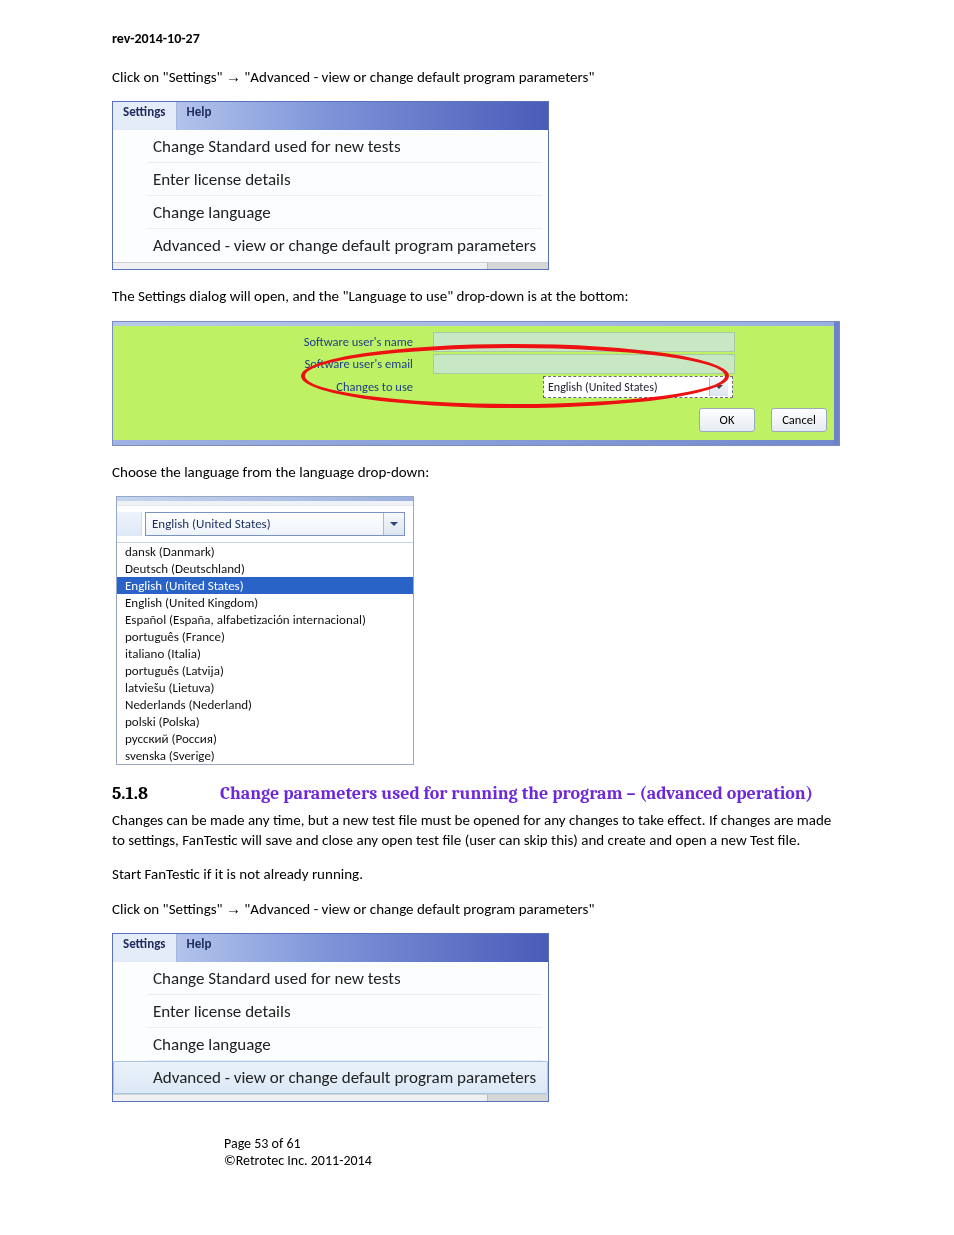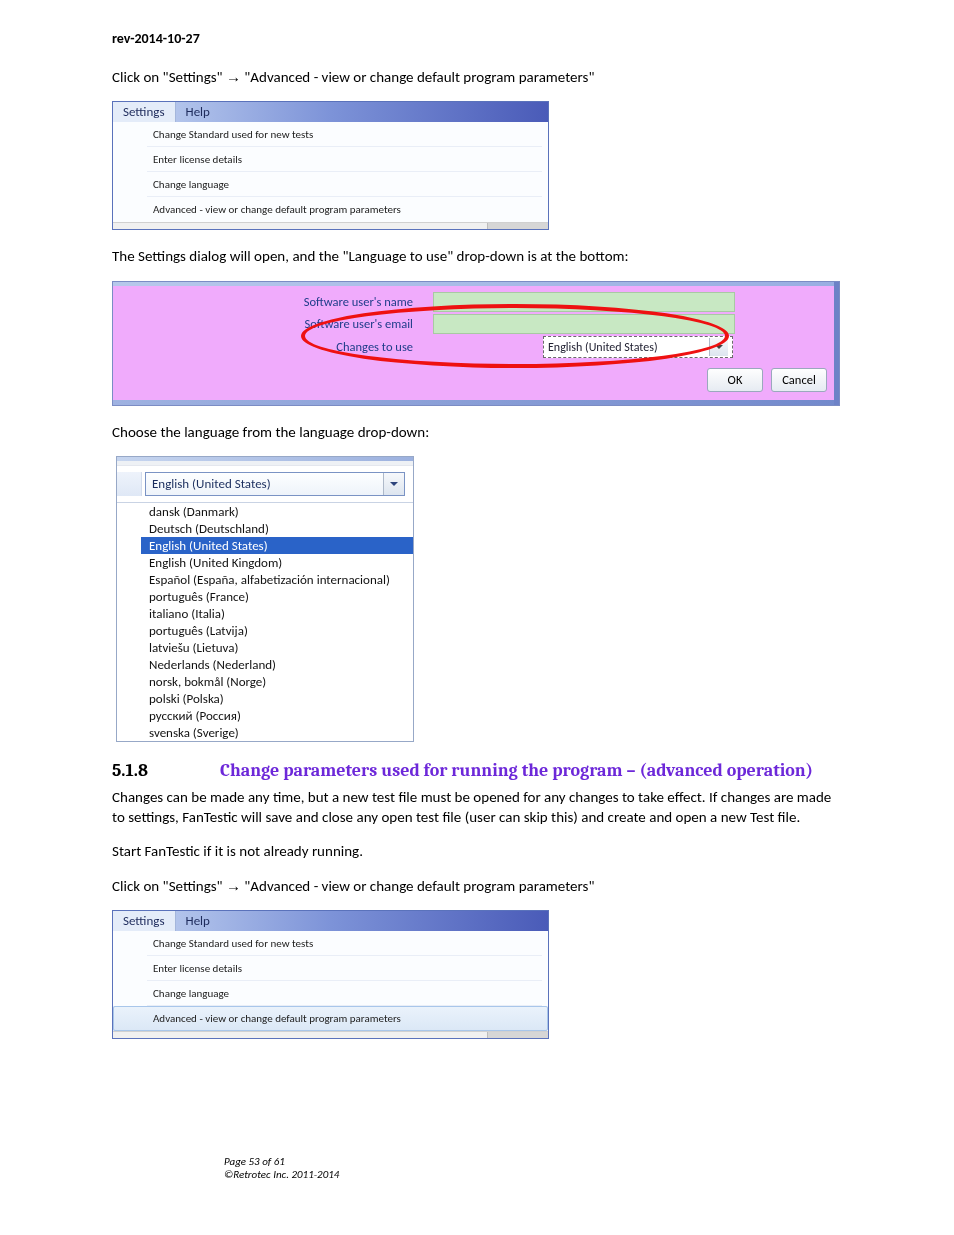--- a/index.html
+++ b/index.html
@@ -25,36 +25,37 @@
   .menu-shot {
     width: 435px;
     border: 1px solid #5a72bb;
     background: #fff;
     margin: 4px 0 16px 0;
     box-shadow: inset 0 0 0 1px rgba(0,0,0,0.05);
   }
   .menu-bar {
     display: flex;
     background: linear-gradient(to right, #c8d8f3 0%, #7d93d8 50%, #4a5bb8 100%);
-    height: 20px;
+    height: 28px;
     align-items: stretch;
+    font-weight: bold;
   }
   .menu-bar-item {
     padding: 2px 10px;
     font-size: 13px;
     color: #1e2b5c;
   }
   .menu-bar-item.active {
     background: #e4ecf9;
     border-right: 1px solid #a4b6db;
   }
   .menu-list { padding: 0; }
   .menu-item {
     padding: 6px 10px 6px 40px;
-    font-size: 11px;
+    font-size: 17px;
     color: #222;
     background: #fbfdff;
     position: relative;
     border-top: 0;
   }
   .menu-item:not(:last-child)::after{
     content:"";
     position:absolute;
     left:34px; right:6px; bottom:0;
     border-bottom:1px solid #e9eef7;
@@ -82,21 +83,21 @@
   }
   .scroll-hint span{
     float:right; width:60px; height:6px;
     background:#d6d6d6; border-left:1px solid #bcbcbc;
   }
 
   
   .dialog-shot{
     width:726px;
     border:1px solid #7b8cc4;
-    background:#f0abfc;
+    background:#bef264;
     position:relative;
     margin:4px 0 16px 0;
   }
   .dialog-top-edge{
     height:4px;
     background:linear-gradient(to right,#b7c8eb,#99aee2);
   }
   .dialog-right-edge{
     position:absolute; right:0; top:0; bottom:0; width:5px;
     background:#6d82c7;
@@ -135,21 +136,21 @@
   }
   .red-oval{
     position:absolute;
     border:4px solid #e11;
     border-radius:50%;
     width:420px; height:56px;
     left:188px; top:22px;
     pointer-events:none;
   }
   .dialog-buttons{
-    display:flex; justify-content:flex-end; gap:8px;
+    display:flex; justify-content:flex-end; gap:16px;
     padding:6px 12px 8px 0;
   }
   .dlg-btn{
     min-width:54px; height:22px;
     font-size:12.5px;
     background:linear-gradient(#fefefe,#e6ebf2);
     border:1px solid #9aa8bd;
     border-radius:3px;
     display:flex; align-items:center; justify-content:center;
   }
@@ -194,21 +195,20 @@
   .lang-select-box .caret::after{
     content:""; border:4px solid transparent; border-top-color:#2d447c; margin-top:4px;
   }
   .lang-list{
     border-top:1px solid #c9d3e4;
     font-size:13px;
   }
   .lang-item{
     padding:1px 8px 1px 8px;
     color:#111;
-    margin-left:24px;
   }
   .lang-item.sel{
     background:#2a63c8; color:#fff;
   }
 
   
   .section-row{
     display:flex;
     margin-bottom:6px;
   }
@@ -222,23 +222,22 @@
   .section-title{
     font-family:"Cambria","Times New Roman",serif;
     font-weight:bold;
     font-size:18px;
     color:#6d28d9;
   }
 
   .footer{
     position:absolute;
     left:112px;
-    bottom:24px;
-    font-size:11px;
-    font-style:italic;
+    bottom:36px;
+    font-size:14px;
   }
   .page-wrap{position:relative; min-height:1175px;}
 </style>
 </head>
 <body>
 <div class="page-wrap">
 
 <div class="header-right">rev-2014-10-27</div>
 
 <p>
@@ -311,21 +310,20 @@
     <div class="lang-item">dansk (Danmark)</div>
     <div class="lang-item">Deutsch (Deutschland)</div>
     <div class="lang-item sel">English (United States)</div>
     <div class="lang-item">English (United Kingdom)</div>
     <div class="lang-item">Español (España, alfabetización internacional)</div>
     <div class="lang-item">português (France)</div>
     <div class="lang-item">italiano (Italia)</div>
     <div class="lang-item">português (Latvija)</div>
     <div class="lang-item">latviešu (Lietuva)</div>
     <div class="lang-item">Nederlands (Nederland)</div>
-    <div class="lang-item">norsk, bokmål (Norge)</div>
     <div class="lang-item">polski (Polska)</div>
     <div class="lang-item">русский (Россия)</div>
     <div class="lang-item">svenska (Sverige)</div>
   </div>
 </div>
 
 <div class="section-row">
   <div class="section-num">5.1.8</div>
   <div class="section-title">Change parameters used for running the program – (advanced operation)</div>
 </div>

